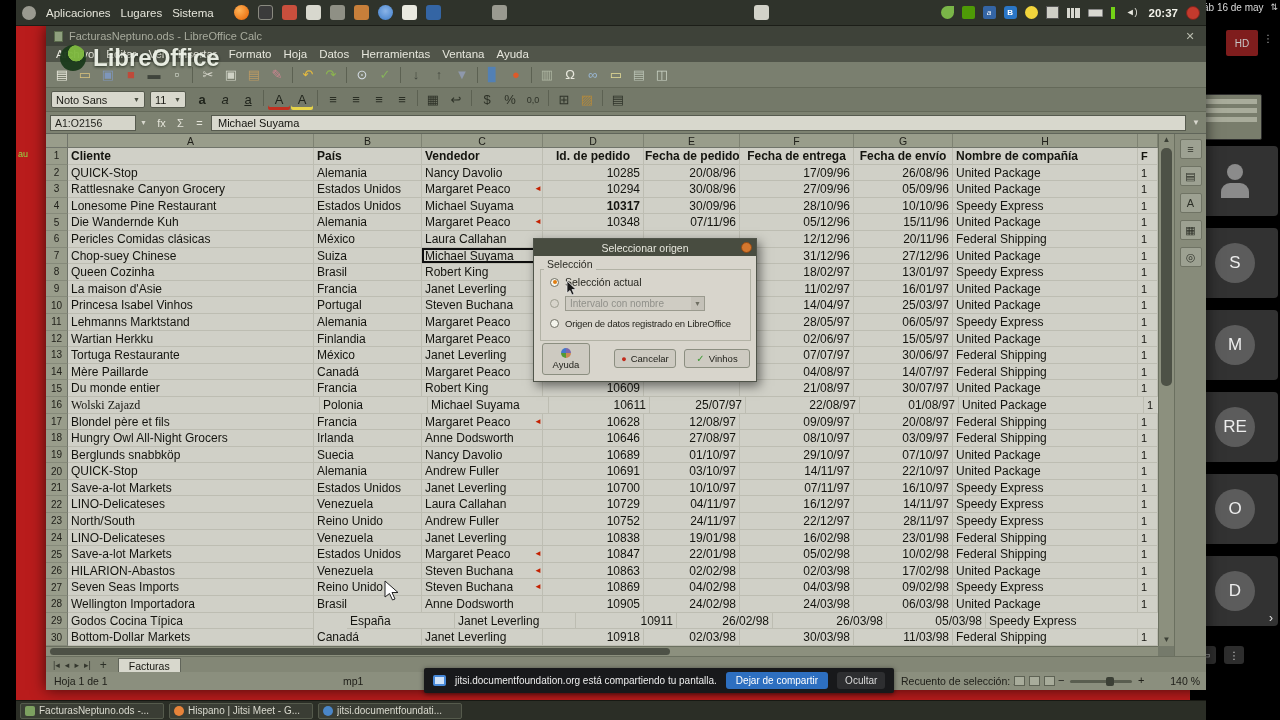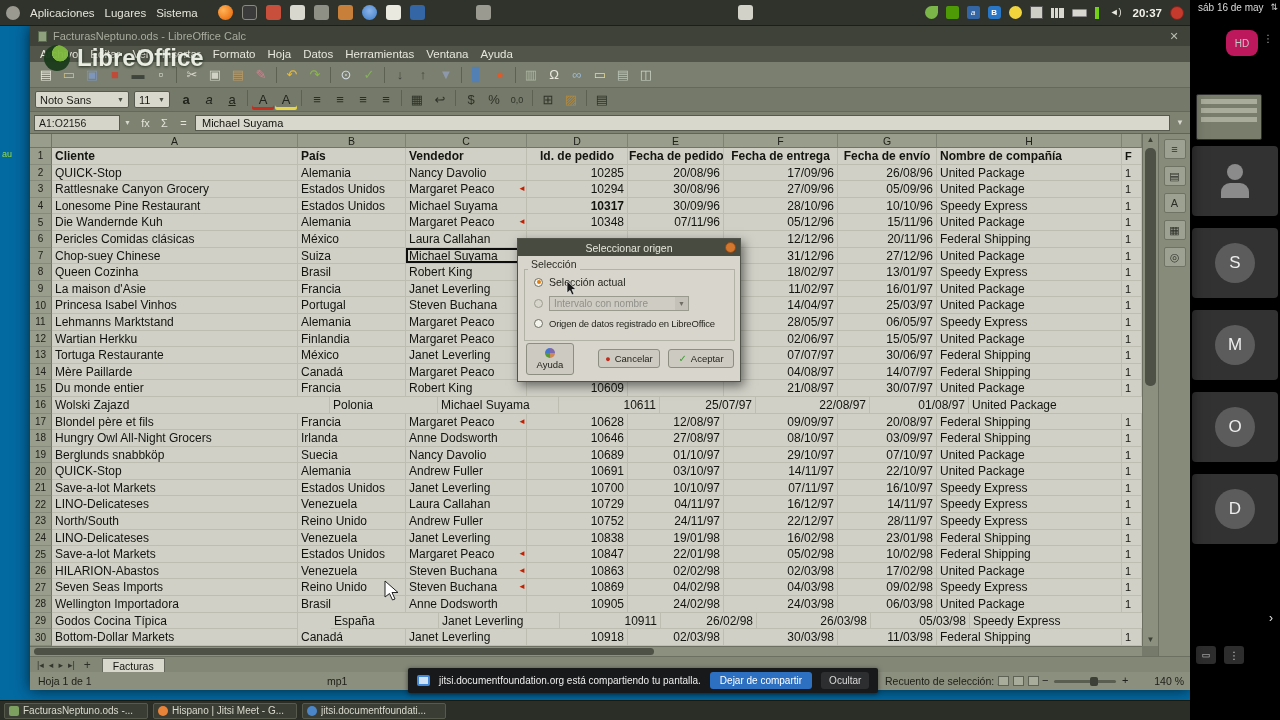--- a/index.html
+++ b/index.html
@@ -1,21 +1,21 @@
 <!DOCTYPE html>
 <html><head>
 <meta charset="utf-8">
 <style>
   *{box-sizing:border-box;margin:0;padding:0}
   html,body{background:#000}
   #stage{position:relative;width:1280px;height:720px;overflow:hidden;background:#000;
          font-family:"Liberation Sans",sans-serif}
 
   
-  #share{position:absolute;left:0;top:0;width:1190px;height:720px;background:#0369a1}
+  #share{position:absolute;left:16px;top:0;width:1190px;height:720px;background:#b91c1c}
 
   
   #top-panel{position:absolute;left:0;top:0;width:1190px;height:26px;background:#2f332b;
              border-bottom:1px solid #1c1e18;display:flex;align-items:center;padding:0 6px;gap:5px;z-index:20}
   .panel-menu{color:#e5e5da;font-size:11.5px;padding:0 5px;white-space:nowrap}
   #distro-btn{width:14px;height:14px;border-radius:50%;background:#9a9a90}
   #launchers{display:flex;align-items:center;gap:9px;margin-left:10px}
   .launcher{width:15px;height:15px;border-radius:3px;display:inline-block}
   .lc-firefox{background:radial-gradient(circle at 35% 35%,#ffb357,#e66000);border-radius:50%}
   .lc-terminal{background:#3b3b3b;border:1px solid #8a8a80}
@@ -187,21 +187,21 @@
   .task-calc-ic{background:#7da060}
   .task-jitsi-ic{background:#e8833a;border-radius:50%}
   .task-browser-ic{background:#4a86c8;border-radius:50%}
   .task-label{color:#dadacf;font-size:10px;white-space:nowrap;overflow:hidden}
 
   
   #strip{position:absolute;left:1190px;top:0;width:90px;height:720px;background:#000}
   #strip-date{position:absolute;left:8px;top:2px;color:#dadada;font-size:10px;white-space:nowrap}
   #strip-net{position:absolute;right:2px;top:2px;color:#cfcfcf;font-size:9px}
   #strip-net::before{content:"⇅"}
-  #hd-box{position:absolute;left:36px;top:30px;width:32px;height:26px;background:#be185d;border-radius:8px;
+  #hd-box{position:absolute;left:36px;top:30px;width:32px;height:26px;background:#7f1d1d;border-radius:2px;
           color:#c7c7c7;font-size:10px;display:flex;align-items:center;justify-content:center}
   #hd-menu{position:absolute;left:73px;top:33px;color:#ababab;font-size:10px}
   #hd-menu::before{content:"⋮"}
   #mini-thumb{position:absolute;left:6px;top:94px;width:66px;height:46px;background:#797d6c;border:1px solid #2e2e2e;border-radius:2px;overflow:hidden}
   .mt-bar{height:5px;background:#a9ac9b;margin:4px 4px 0}
   #tiles{position:absolute;left:2px;top:146px;width:86px;display:flex;flex-direction:column;gap:12px}
   .tile{width:86px;height:70px;background:#323232;border-radius:4px;display:flex;align-items:center;justify-content:center}
   .init-circle{width:40px;height:40px;border-radius:50%;background:#5c5c5c;color:#ededed;font-size:17px;
                display:flex;align-items:center;justify-content:center}
   .bust{position:relative;width:40px;height:40px}
@@ -554,21 +554,21 @@
               <div class="cell" style="width: 121px;">Robert King</div>
               <div class="cell num" style="width: 101px;">10609</div>
               <div class="cell num" style="width: 96px;"></div>
               <div class="cell num" style="width: 114px;">21/08/97</div>
               <div class="cell num" style="width: 99px;">30/07/97</div>
               <div class="cell" style="width: 185px;">United Package</div>
               <div class="cell partial" style="width: 20px;">1</div>
             </div>
             <div class="grid-row">
               <div class="rownum" style="width: 22px;">16</div>
-              <div class="cell" style="width: 278px;">Wolski Zajazd</div>
+              <div class="cell" style="width: 252px; font-family: Liberation Serif, serif;">Wolski Zajazd</div>
               <div class="cell" style="width: 108px;">Polonia</div>
               <div class="cell" style="width: 121px;">Michael Suyama</div>
               <div class="cell num" style="width: 101px;">10611</div>
               <div class="cell num" style="width: 96px;">25/07/97</div>
               <div class="cell num" style="width: 114px;">22/08/97</div>
               <div class="cell num" style="width: 99px;">01/08/97</div>
               <div class="cell" style="width: 185px;">United Package</div>
               <div class="cell partial" style="width: 20px;">1</div>
             </div>
             <div class="grid-row">
@@ -819,21 +819,21 @@
       <div id="dlg-help" class="dlg-btn">
         <span id="dlg-help-icon"></span>
         <span class="dlg-btn-label">Ayuda</span>
       </div>
       <div id="dlg-cancel" class="dlg-btn">
         <span class="btn-x"></span>
         <span class="dlg-btn-label">Cancelar</span>
       </div>
       <div id="dlg-ok" class="dlg-btn">
         <span class="btn-ck"></span>
-        <span class="dlg-btn-label">Aceptar</span>
+        <span class="dlg-btn-label">Vinhos</span>
       </div>
     </div>
 
     <div id="taskbar">
       <span id="task-items" style="display:flex;gap:5px">
           <div class="task-item">
             <span class="task-ic task-calc-ic"></span>
             <span class="task-label">FacturasNeptuno.ods -...</span>
           </div>
           <div class="task-item">
@@ -872,20 +872,23 @@
             <div class="bust-body"></div>
           </div>
         </div>
         <div class="tile">
           <div class="init-circle">S</div>
         </div>
         <div class="tile">
           <div class="init-circle">M</div>
         </div>
         <div class="tile">
+          <div class="init-circle">RE</div>
+        </div>
+        <div class="tile">
           <div class="init-circle">O</div>
         </div>
         <div class="tile">
           <div class="init-circle">D</div>
         </div>
       </div>
     <span id="strip-chevron"></span>
     <span id="strip-btn1" class="strip-btn"></span>
     <span id="strip-btn2" class="strip-btn"></span>
   </div>

